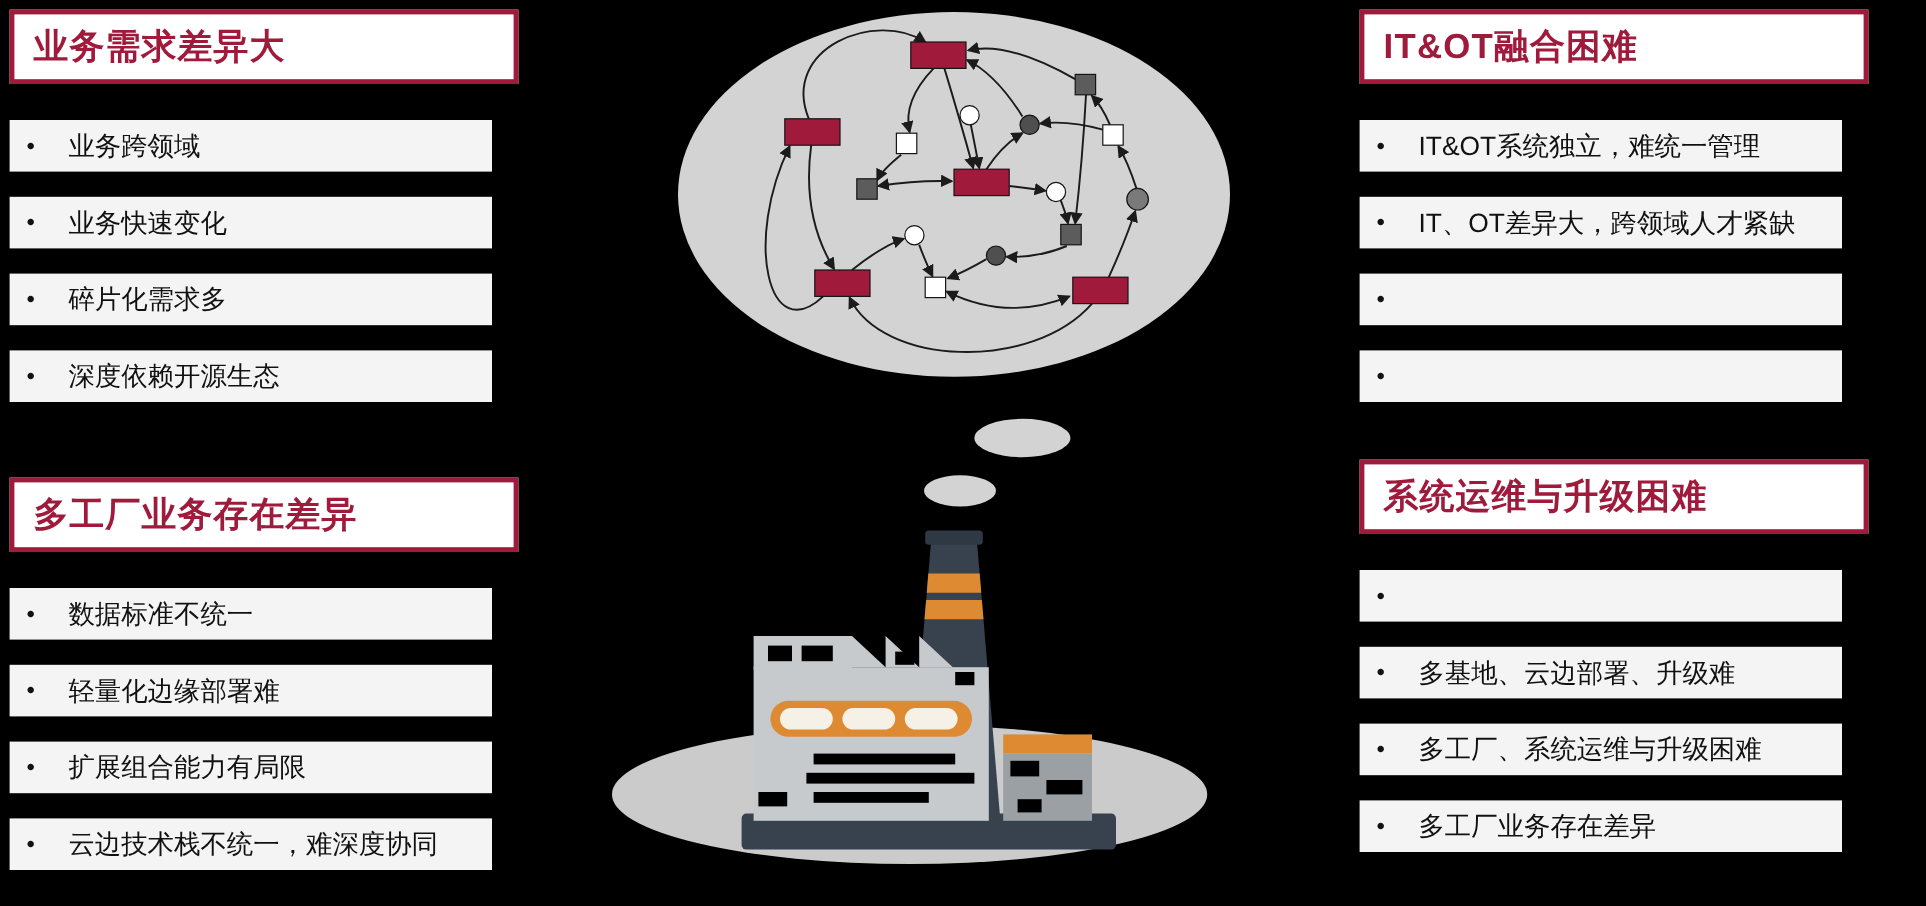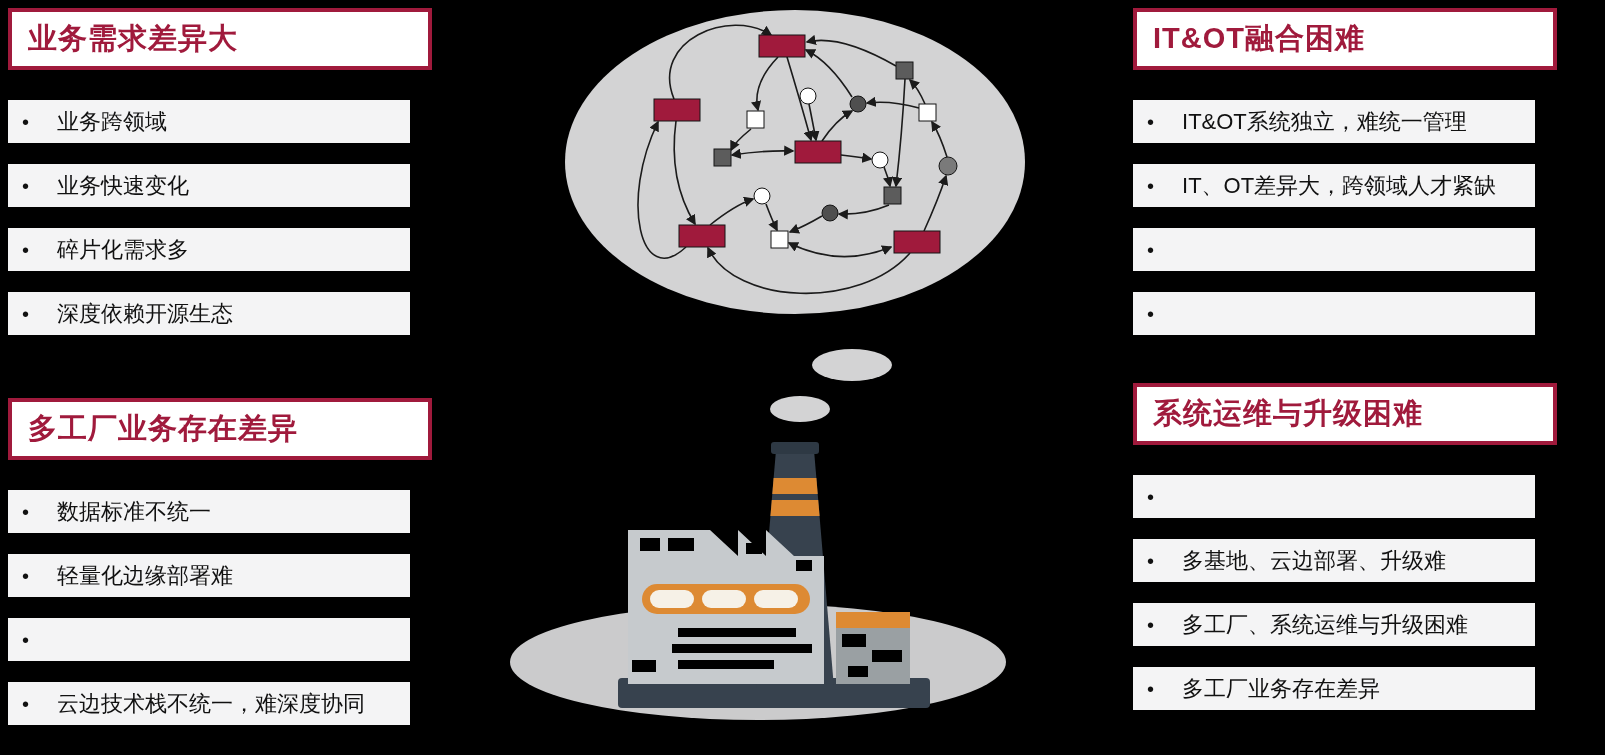--- a/index.html
+++ b/index.html
@@ -79,20 +79,21 @@
       <div class="item">
         <span class="bullet">•</span>
         <span class="item-text">数据标准不统一</span>
       </div>
       <div class="item">
         <span class="bullet">•</span>
         <span class="item-text">轻量化边缘部署难</span>
       </div>
       <div class="item">
         <span class="bullet">•</span>
+        <span class="item-text">扩展组合能力有局限</span>
       </div>
       <div class="item">
         <span class="bullet">•</span>
         <span class="item-text">云边技术栈不统一，难深度协同</span>
       </div>
     </div>
   </section>
 
   <section class="group" style="left:1133px; top:8px">
     <div class="title-box">

